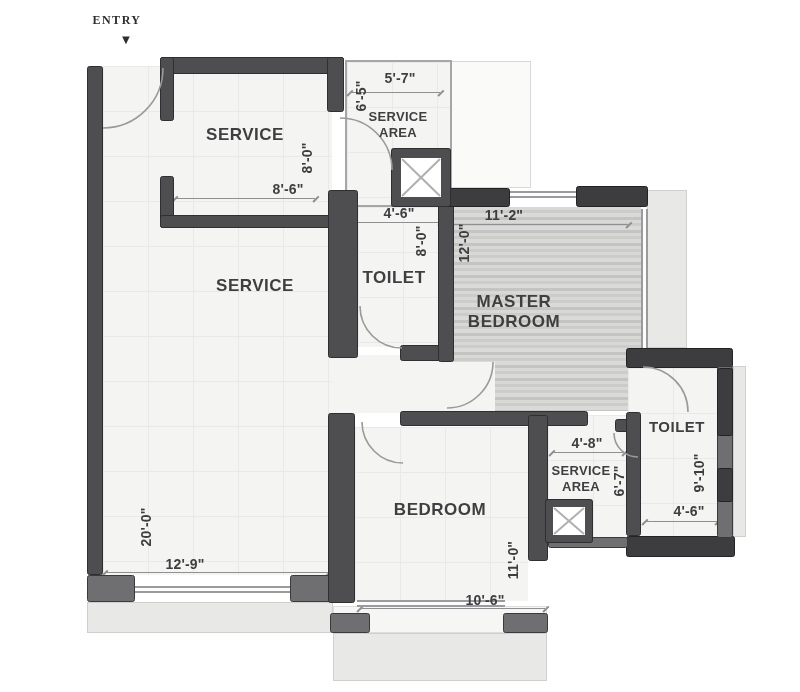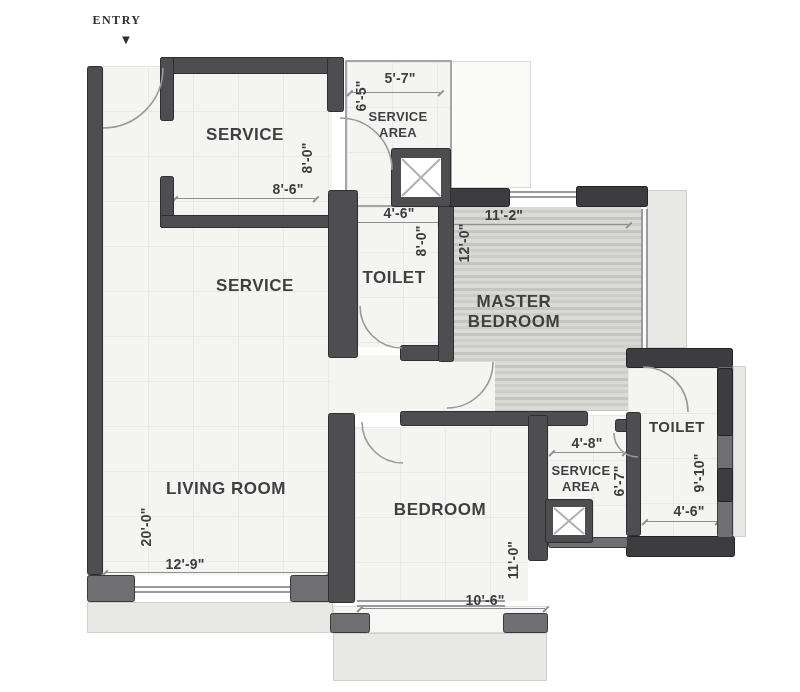--- a/index.html
+++ b/index.html
@@ -135,21 +135,20 @@
   <div class="entry-label" style="left:117px;top:20px;font-family:Liberation Serif, serif;">ENTRY</div>
   <div class="entry-arrow" style="left:126px;top:39px;">▼</div>
 
   <div class="label" style="left:245px;top:135px;">SERVICE</div>
   <div class="label label--sm" style="left:398px;top:125px;">SERVICE
 AREA</div>
   <div class="label" style="left:394px;top:278px;">TOILET</div>
   <div class="label" style="left:514px;top:312px;">MASTER
 BEDROOM</div>
   <div class="label" style="left:255px;top:286px;">SERVICE</div>
-  <div class="label" style="left:226px;top:489px;">LIVING ROOM</div>
   <div class="label" style="left:440px;top:510px;">BEDROOM</div>
   <div class="label label--sm" style="left:581px;top:479px;">SERVICE
 AREA</div>
   <div class="label label--md" style="left:677px;top:427px;">TOILET</div>
 
   <div class="dim" style="left:400px;top:78px;">5'-7"</div>
   <div class="dim dim--v" style="left:361px;top:96px;">6'-5"</div>
   <div class="dim" style="left:288px;top:189px;">8'-6"</div>
   <div class="dim dim--v" style="left:307px;top:158px;">8'-0"</div>
   <div class="dim" style="left:399px;top:213px;">4'-6"</div>

